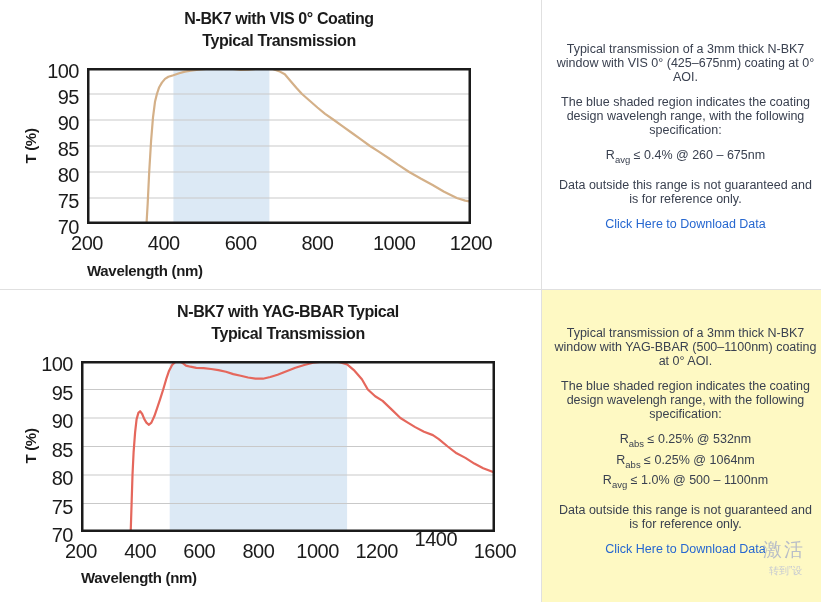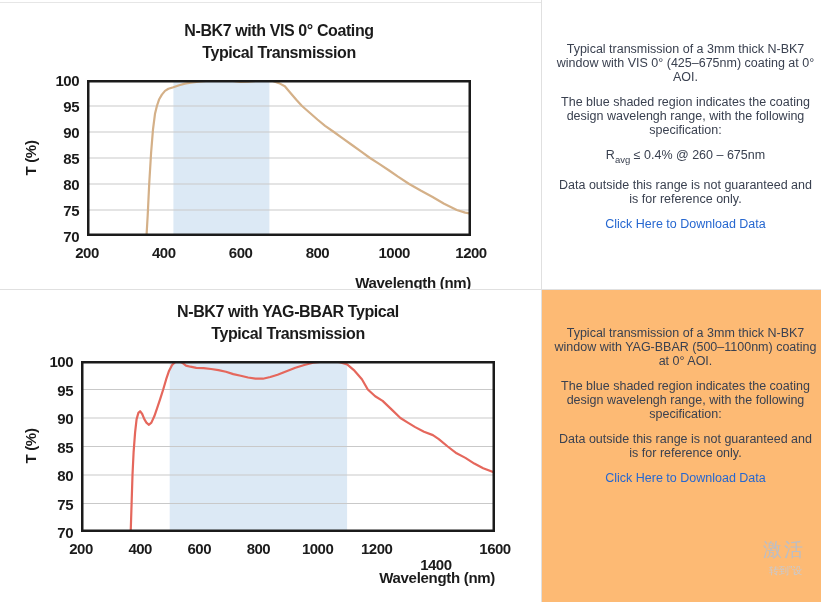--- a/index.html
+++ b/index.html
@@ -3,52 +3,52 @@
 <meta charset="utf-8">
 <style>
   html,body{margin:0;padding:0;background:#fff;}
   .page{position:relative;width:821px;height:602px;background:#fff;overflow:hidden;
         font-family:"Liberation Sans","DejaVu Sans",sans-serif;}
   .top-hairline{position:absolute;left:0;top:2px;width:100%;height:1px;background:#e6e6e6;}
   .v-divider{position:absolute;left:541px;top:0;width:1px;height:602px;background:#e0e0e0;}
   .h-divider{position:absolute;left:0;top:289px;width:100%;height:1px;background:#e0e0e0;}
 
   .chart-pane{position:absolute;left:0;width:541px;background:#fff;}
-  .chart-pane.c1{top:12px;height:289px;}
+  .chart-pane.c1{top:0;height:289px;}
   .chart-pane.c2{top:290px;height:312px;}
 
   .chart-title{position:absolute;text-align:center;font-weight:bold;font-size:16px;
                letter-spacing:-0.4px;color:#1b1b1b;white-space:nowrap;}
   .c1 .t1{left:87px;width:384px;top:10px;}
   .c1 .t2{left:87px;width:384px;top:32px;}
   .c2 .t1{left:81px;width:414px;top:13px;}
   .c2 .t2{left:81px;width:414px;top:35px;}
 
   .plot{position:absolute;}
   .c1 .plot{left:87px;top:68px;width:384px;height:156px;}
   .c2 .plot{left:81px;top:71px;width:414px;height:171px;}
 
   .ylab{position:absolute;font-weight:bold;font-size:15px;color:#1b1b1b;
         transform:translate(-50%,-50%) rotate(-90deg);white-space:nowrap;letter-spacing:-0.3px;}
   .c1 .ylab{left:30px;top:146px;}
   .c2 .ylab{left:30px;top:156px;}
 
-  .xlab{position:absolute;text-align:right;font-weight:bold;font-size:15px;
+  .xlab{position:absolute;text-align:left;font-weight:bold;font-size:15px;
         color:#1b1b1b;letter-spacing:-0.3px;}
   .c1 .xlab{left:87px;width:384px;top:262px;}
   .c2 .xlab{left:81px;width:414px;top:279px;}
 
-  .tick{position:absolute;font-weight:bold;font-size:15px;color:#1b1b1b;letter-spacing:-0.5px;}
+  .tick{position:absolute;font-weight:normal;font-size:20px;color:#1b1b1b;letter-spacing:-0.5px;}
   .ytick{text-align:right;}
   .xtick{text-align:center;}
 
   .text-pane{position:absolute;left:542px;width:279px;box-sizing:border-box;
              text-align:center;color:#3a4150;font-size:12.5px;line-height:14px;}
   .text-pane.p1{top:0;height:289px;background:#ffffff;padding:42px 4px 0 12px;}
-  .text-pane.p2{top:290px;height:312px;background:#fdba74;padding:36px 4px 0 12px;}
+  .text-pane.p2{top:290px;height:312px;background:#fef9c3;padding:36px 4px 0 12px;}
   .text-pane p{margin:0 0 11px 0;}
   .spec-group{margin:0 0 11px 0;}
   .spec{margin:0 0 2px 0;white-space:nowrap;}
   .spec sub{font-size:9.5px;}
   .dl-link{color:#2667d0;cursor:pointer;text-decoration:none;display:inline-block;}
 
   .watermark{position:absolute;color:#b9bec7;pointer-events:none;}
   .wm1{left:763px;top:537px;font-size:19px;letter-spacing:2px;}
   .wm2{left:769px;top:564px;font-size:10px;color:#c6cad2;white-space:nowrap;}
 </style>
@@ -119,27 +119,32 @@
       <span class="tick ytick" style="left: 29px; width: 44px; top: 148.5px;">85</span>
       <span class="tick ytick" style="left: 29px; width: 44px; top: 177px;">80</span>
       <span class="tick ytick" style="left: 29px; width: 44px; top: 205.5px;">75</span>
       <span class="tick ytick" style="left: 29px; width: 44px; top: 234px;">70</span>
       <span class="tick xtick" style="left: 56px; width: 50px; top: 250px;">200</span>
       <span class="tick xtick" style="left: 115.143px; width: 50px; top: 250px;">400</span>
       <span class="tick xtick" style="left: 174.286px; width: 50px; top: 250px;">600</span>
       <span class="tick xtick" style="left: 233.429px; width: 50px; top: 250px;">800</span>
       <span class="tick xtick" style="left: 292.571px; width: 50px; top: 250px;">1000</span>
       <span class="tick xtick" style="left: 351.714px; width: 50px; top: 250px;">1200</span>
-      <span class="tick xtick" style="left: 410.857px; width: 50px; top: 266px;">1400</span>
+      <span class="tick xtick" style="left: 410.857px; width: 50px; top: 238px;">1400</span>
       <span class="tick xtick" style="left: 470px; width: 50px; top: 250px;">1600</span>
     </div>
 
   <div class="text-pane p2">
     <p>Typical transmission of a 3mm thick N-BK7 window with YAG-BBAR (500–1100nm) coating at 0° AOI.</p>
     <p>The blue shaded region indicates the coating design wavelengh range, with the following specification:</p>
+    <div class="spec-group">
+      <div class="spec"><span>R</span><sub>abs</sub><span> ≤ 0.25% @ 532nm</span></div>
+      <div class="spec"><span>R</span><sub>abs</sub><span> ≤ 0.25% @ 1064nm</span></div>
+      <div class="spec"><span>R</span><sub>avg</sub><span> ≤ 1.0% @ 500 – 1100nm</span></div>
+    </div>
     <p>Data outside this range is not guaranteed and is for reference only.</p>
     <a class="dl-link">Click Here to Download Data</a>
   </div>
 
   <div class="watermark wm1">激活</div>
   <div class="watermark wm2">转到”设</div>
 
   <div class="v-divider"></div>
   <div class="h-divider"></div>
 </div>

